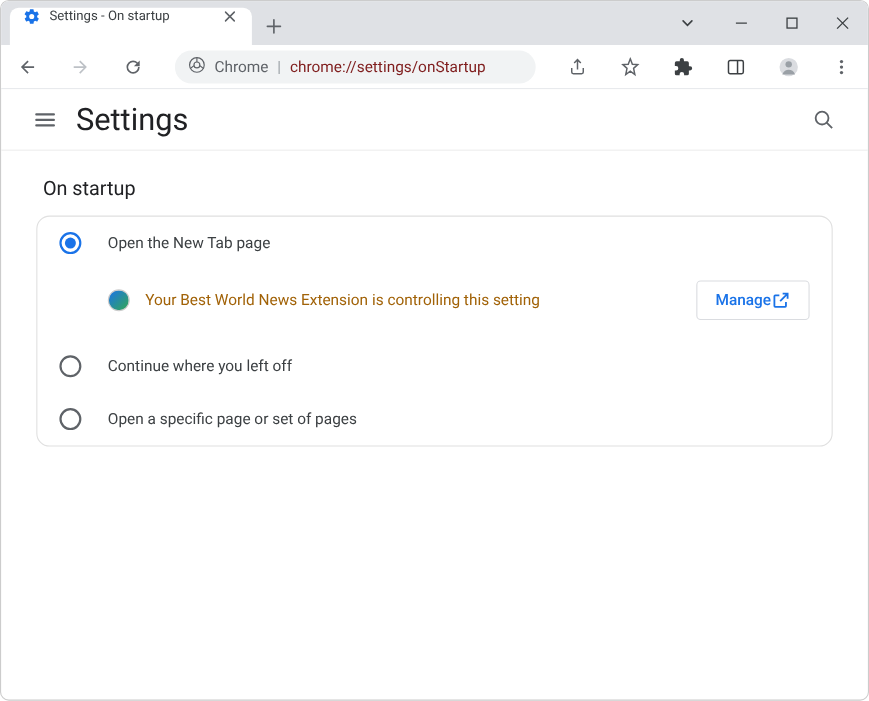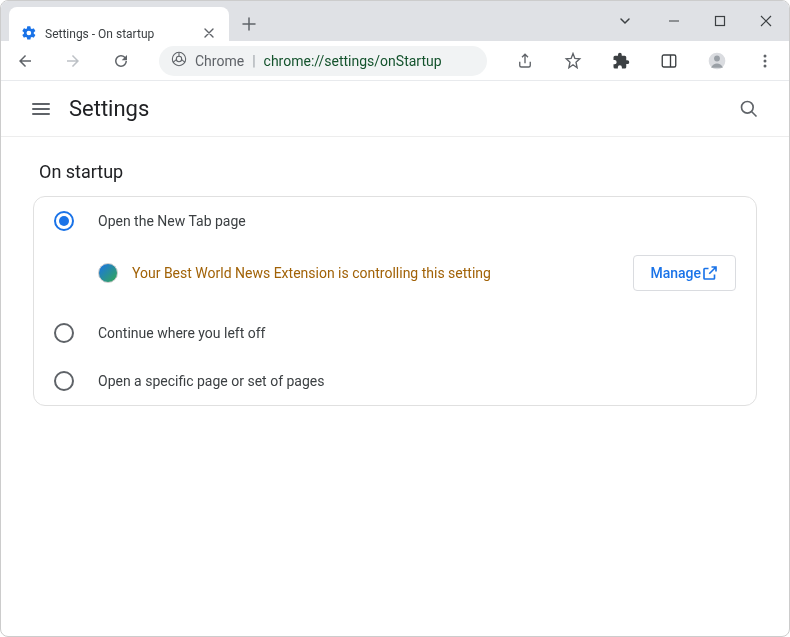--- a/index.html
+++ b/index.html
@@ -1,41 +1,41 @@
 <!DOCTYPE html>
 <html><head>
   <meta charset="utf-8">
   <style>
     * { margin: 0; padding: 0; box-sizing: border-box; font-family: 'Segoe UI', Roboto, Arial, sans-serif; }
     body { width: 790px; height: 637px; background: #fff; border: 1px solid #ccc; border-radius: 8px; overflow: hidden; position: relative; }
 
     
     .titlebar { height: 40px; background: #dfe1e5; display: flex; align-items: flex-end; padding-left: 8px; }
-    .tab { height: 34px; background: #fff; border-radius: 8px 8px 0 0; display: flex; align-items: flex-end; padding: 0 12px; min-width: 220px; gap: 8px; font-size: 12px; color: #3c4043; }
+    .tab { height: 34px; background: #fff; border-radius: 8px 8px 0 0; display: flex; align-items: flex-start; padding: 0 12px; min-width: 220px; gap: 8px; font-size: 12px; color: #3c4043; }
     .tab-icon { width: 16px; height: 16px; display: flex; align-items: center; justify-content: center; }
     .tab-title { flex: 1; white-space: nowrap; overflow: hidden; text-overflow: ellipsis; }
     .tab-close { width: 16px; height: 16px; display: flex; align-items: center; justify-content: center; color: #5f6368; cursor: pointer; }
     .new-tab { width: 28px; height: 28px; display: flex; align-items: center; justify-content: center; color: #5f6368; cursor: pointer; margin-left: 6px; margin-bottom: 3px; }
     .window-controls { margin-left: auto; display: flex; height: 40px; align-items: center; }
     .win-btn { width: 46px; height: 40px; display: flex; align-items: center; justify-content: center; color: #3c4043; cursor: pointer; }
     .win-caret { margin-right: 10px; width: 32px; }
 
     
     .toolbar { height: 40px; background: #fff; display: flex; align-items: center; padding: 0 8px; gap: 16px; border-bottom: 1px solid #e8eaed; }
     .tool-btn { width: 32px; height: 32px; border-radius: 50%; display: flex; align-items: center; justify-content: center; color: #5f6368; cursor: pointer; }
     .tool-btn.disabled { color: #bdc1c6; cursor: default; }
     .omnibox { flex: 1; height: 30px; background: #f1f3f4; border-radius: 15px; display: flex; align-items: center; padding: 0 12px; gap: 8px; margin: 0 6px; font-size: 14px; color: #3c4043; }
     .omni-label { color: #5f6368; }
     .omni-sep { color: #9aa0a6; }
-    .omni-url { color: #14532d; }
+    .omni-url { color: #7f1d1d; }
 
     
     .settings-header { height: 56px; display: flex; align-items: center; padding: 0 20px; border-bottom: 1px solid #ededed; }
     .hamburger { width: 40px; height: 40px; display: flex; align-items: center; justify-content: center; cursor: pointer; }
-    .settings-title { font-size: 22px; color: #202124; margin-left: 8px; font-weight: 400; }
+    .settings-title { font-size: 28px; color: #202124; margin-left: 8px; font-weight: 400; }
     .search-btn { margin-left: auto; width: 40px; height: 40px; display: flex; align-items: center; justify-content: center; cursor: pointer; color: #5f6368; }
 
     
     .content { padding: 24px 32px; }
     .section-title { font-size: 18px; color: #202124; margin-bottom: 14px; margin-left: 6px; }
     .card { border: 1px solid #e0e0e0; border-radius: 12px; background: #fff; overflow: hidden; }
     .row { display: flex; align-items: center; padding: 14px 20px; font-size: 14px; color: #3c4043; min-height: 48px; }
     .radio { width: 20px; height: 20px; border-radius: 50%; border: 2px solid #5f6368; margin-right: 24px; flex-shrink: 0; position: relative; cursor: pointer; }
     .radio.selected { border-color: #1a73e8; }
     .radio.selected::after { content: ''; position: absolute; width: 10px; height: 10px; background: #1a73e8; border-radius: 50%; top: 3px; left: 3px; }

